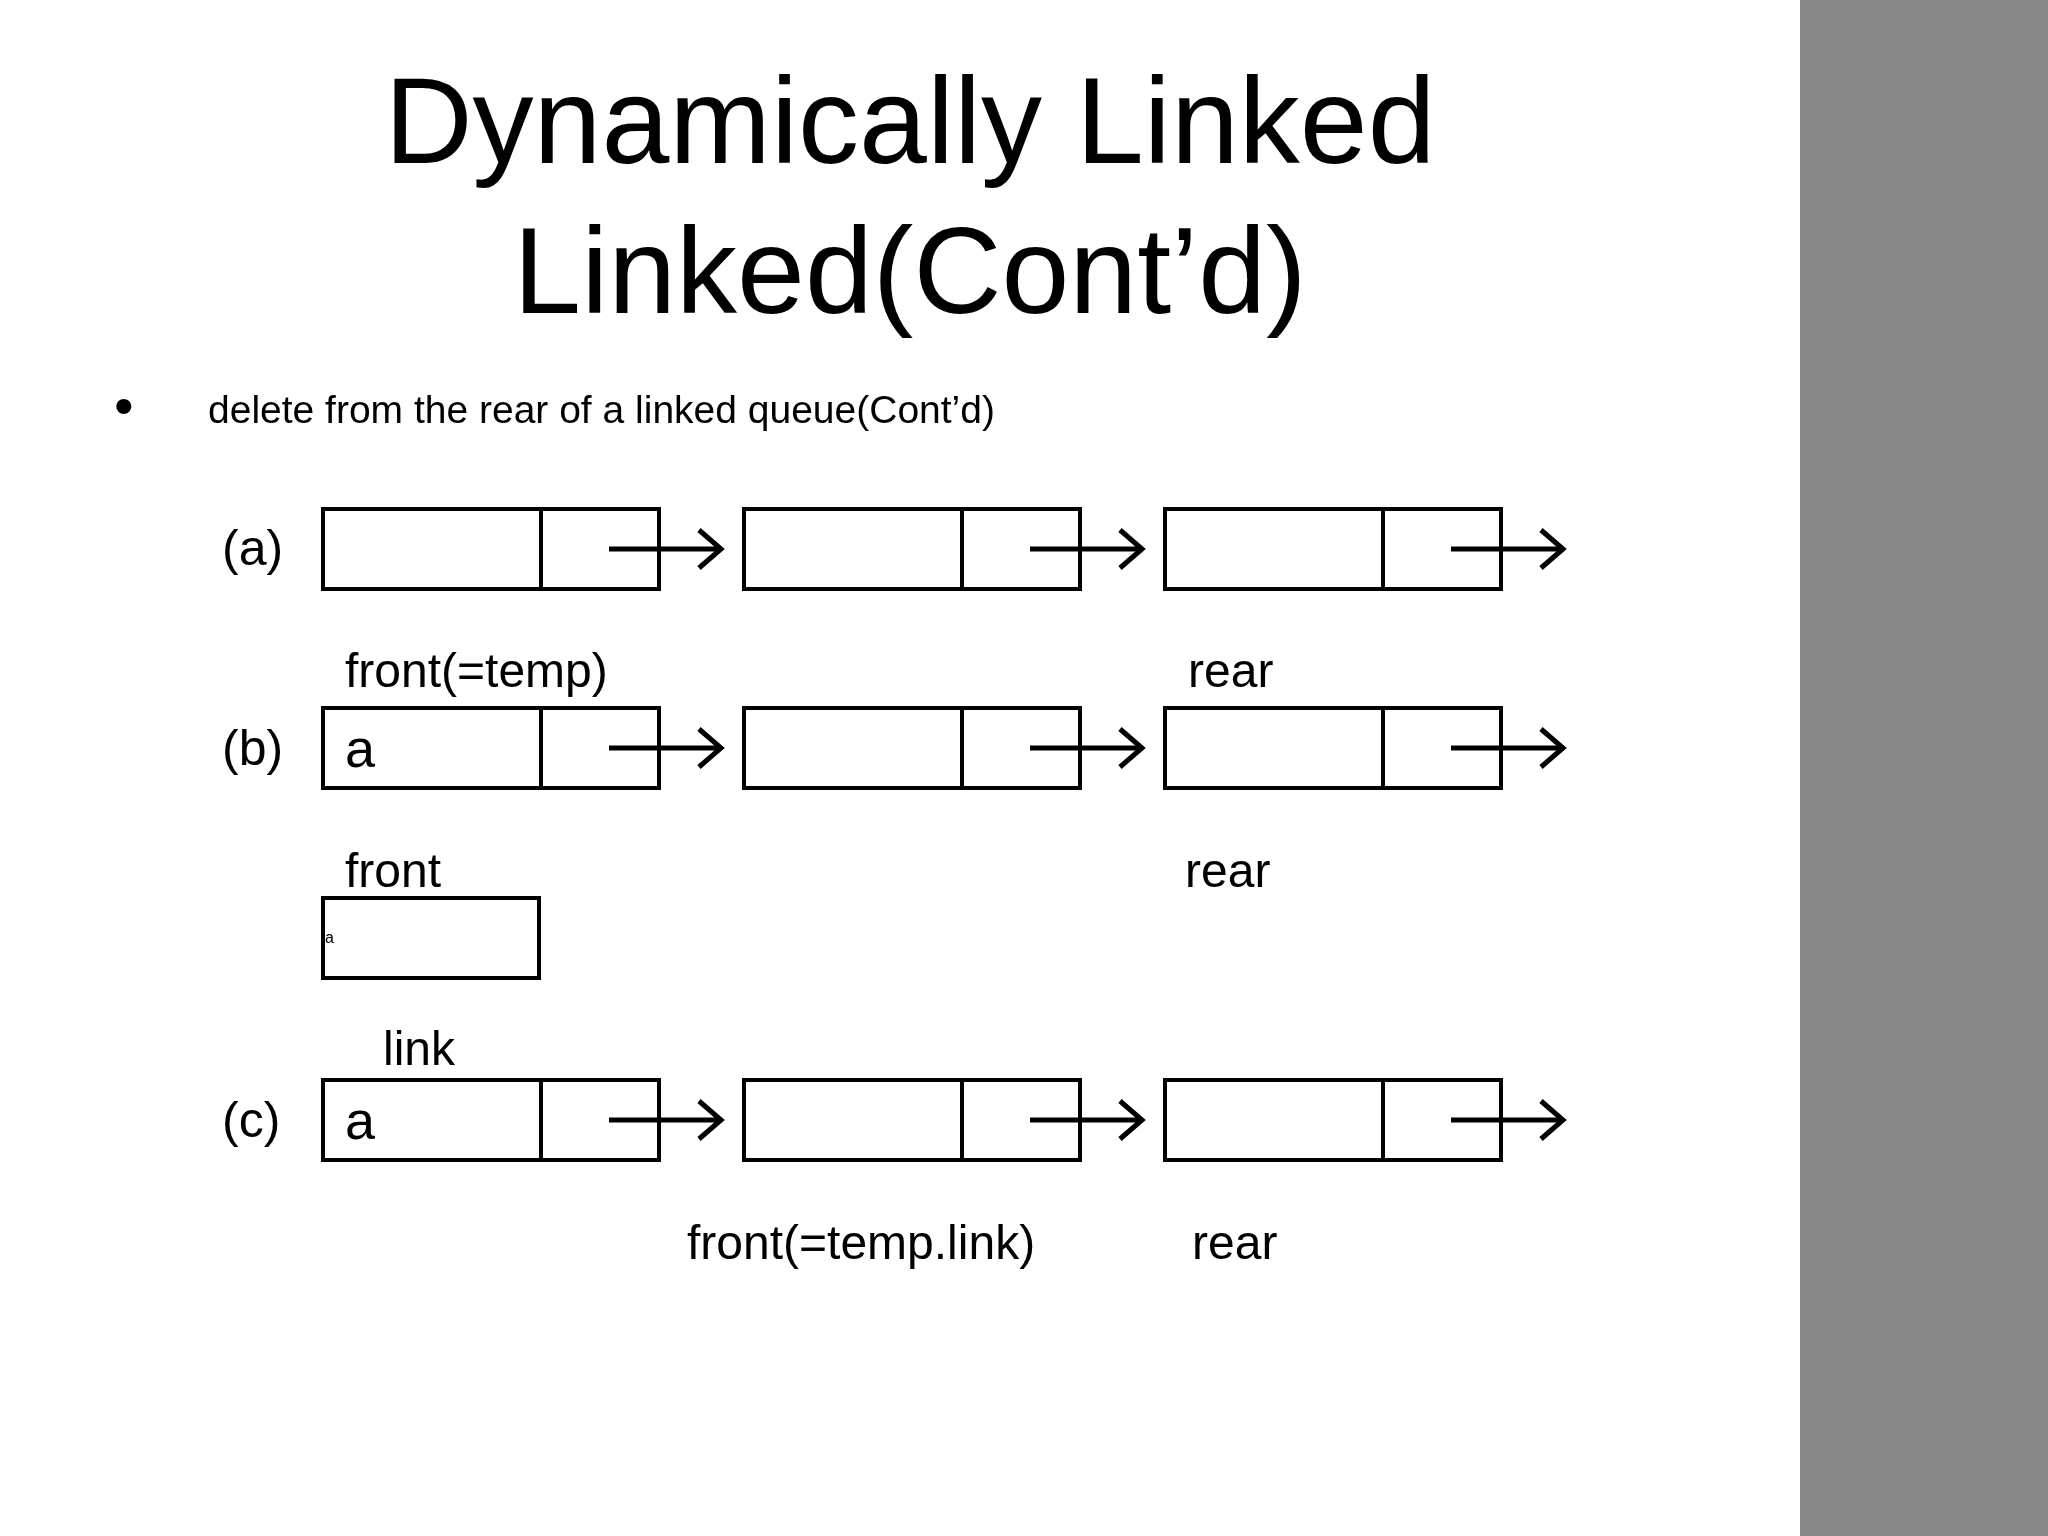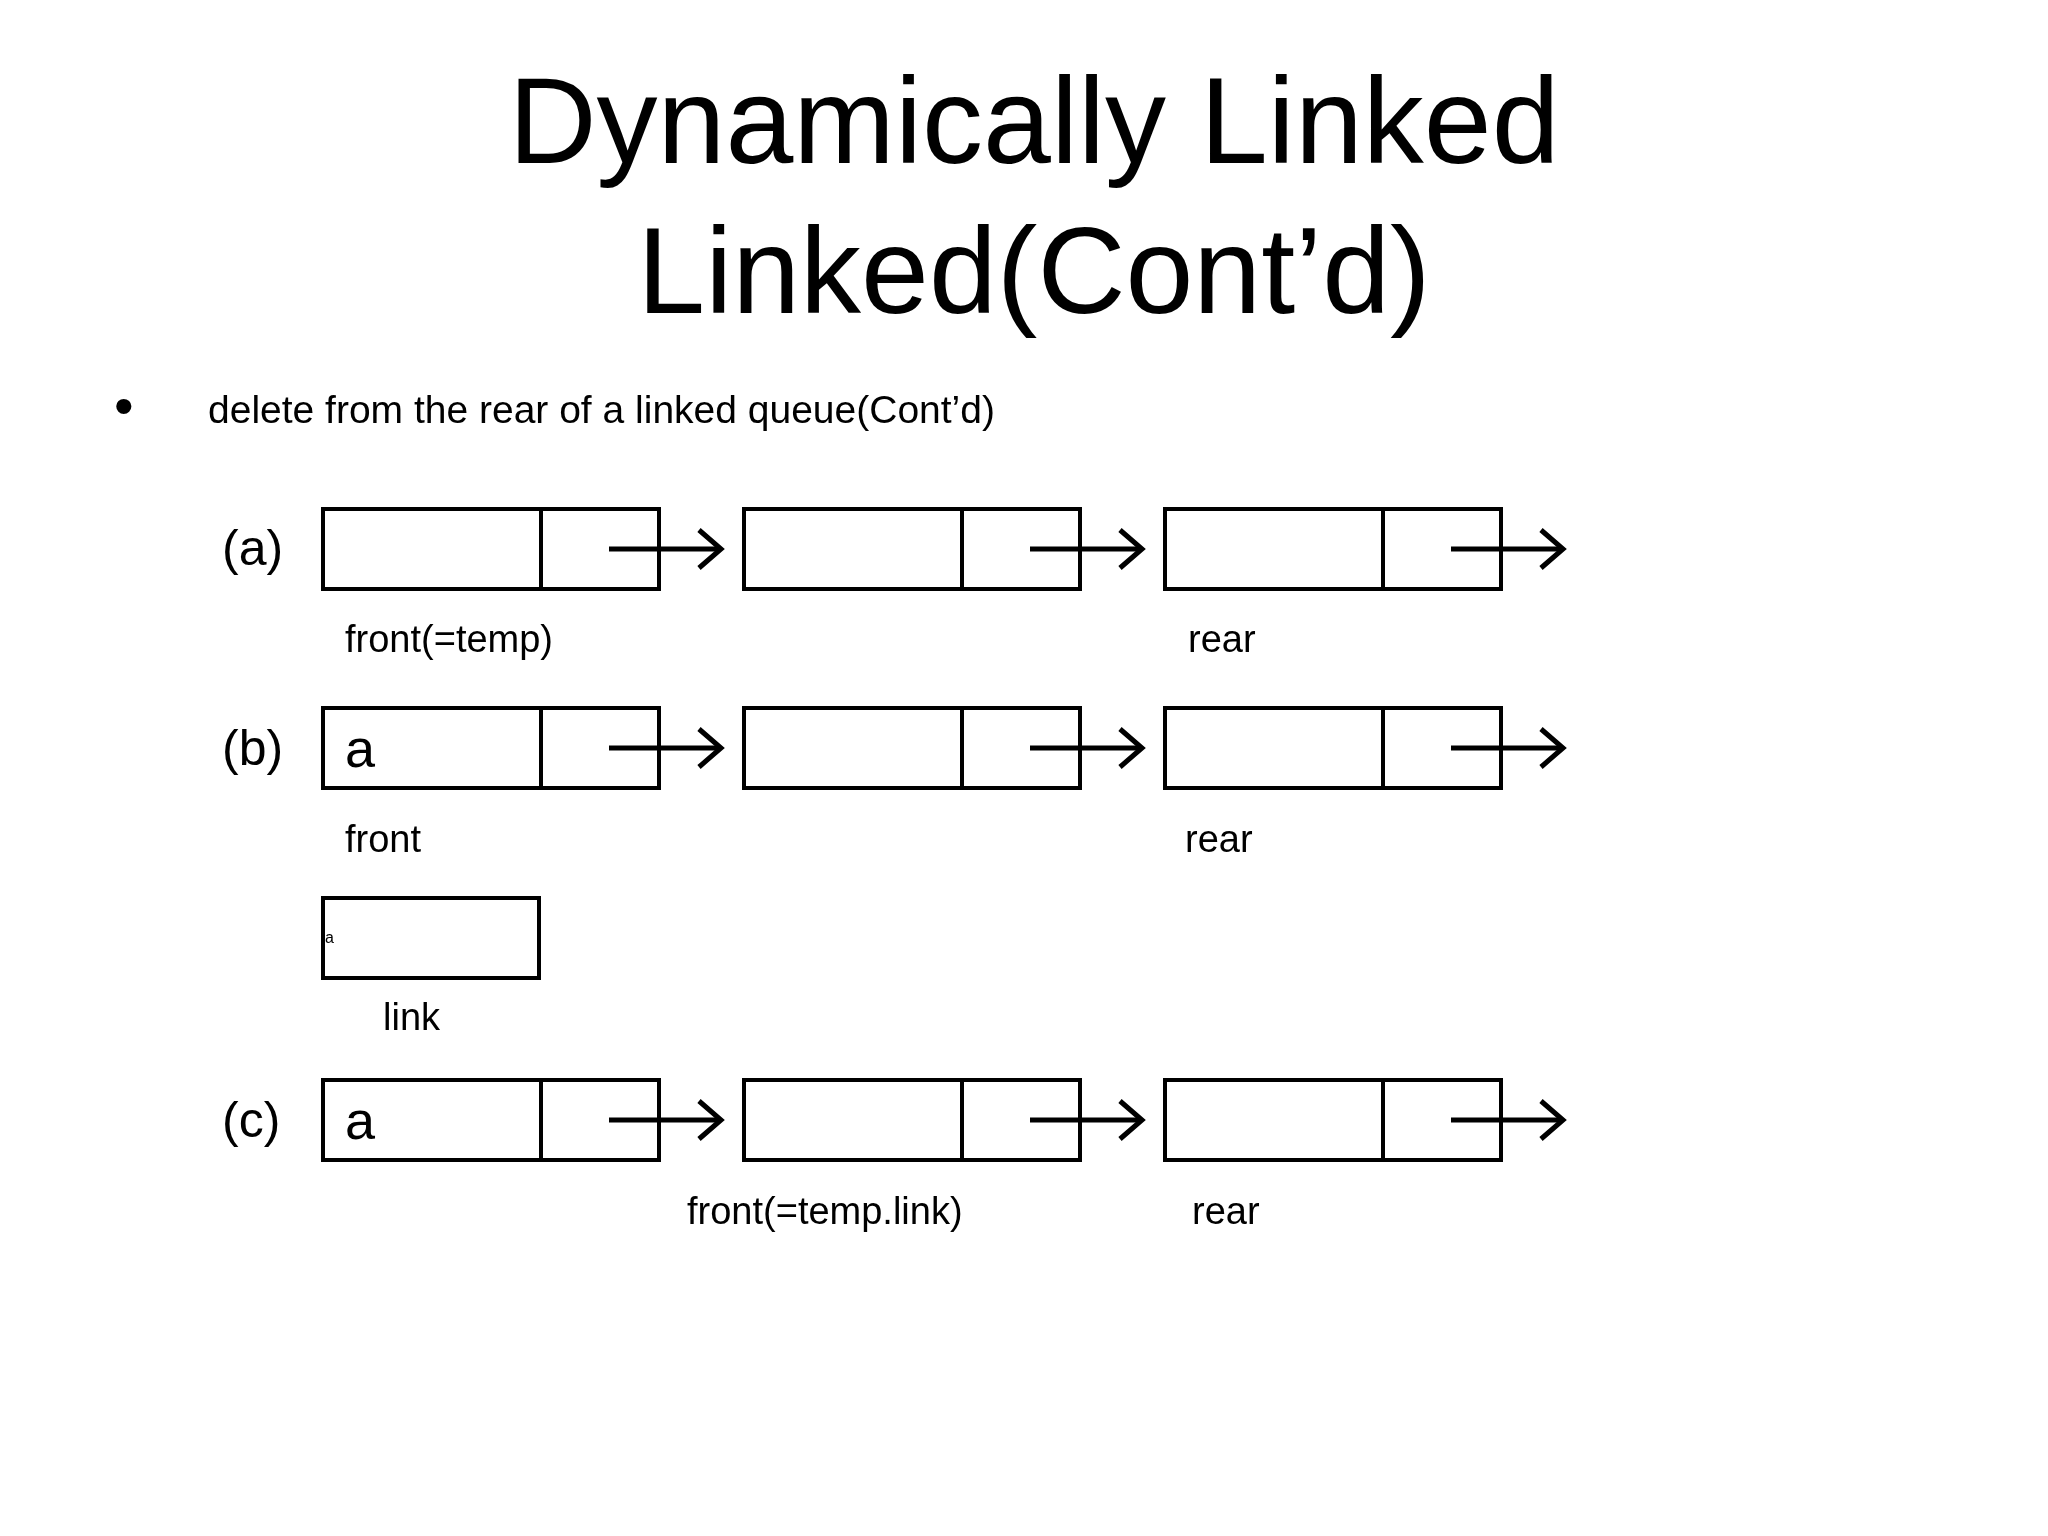--- a/index.html
+++ b/index.html
@@ -1,17 +1,17 @@
 <!DOCTYPE html>
 <html><head>
 <meta charset="utf-8">
 <style>
   html,body{margin:0;padding:0;background:#888;}
   .slide{
-    position:relative;width:2048px;height:1536px;background:#ffffff;
+    position:relative;width:1800px;height:1536px;background:#ffffff;
     font-family:"Liberation Sans","DejaVu Sans",sans-serif;color:#000;overflow:hidden;
   }
   .title{
     position:absolute;top:46px;left:20px;right:0;
     text-align:center;font-size:122px;line-height:150px;white-space:nowrap;
   }
   .bullet-marker{position:absolute;left:114px;top:372px;font-size:56px;line-height:67px;}
   .bullet-text{position:absolute;left:208px;top:376px;font-size:39px;line-height:67px;white-space:nowrap;}
   .tag{position:absolute;left:222px;font-size:50px;line-height:60px;}
   .node{
@@ -19,21 +19,21 @@
     border:4px solid #000;background:#fff;display:flex;align-items:center;
   }
   .node .divider{position:absolute;top:0;bottom:0;left:64.5%;width:4px;background:#000;}
   .node .val{padding-left:20px;font-size:54px;line-height:1;}
   .itembox{
     position:absolute;left:321px;top:896px;width:220px;height:84px;box-sizing:border-box;
     border:4px solid #000;background:#fff;display:flex;align-items:center;
   }
   .arrow{position:absolute;width:122px;height:42px;overflow:visible;}
   .arrow line,.arrow path{stroke:#000;stroke-width:5;fill:none;}
-  .lbl{position:absolute;font-size:38px;line-height:58px;white-space:nowrap;}
+  .lbl{position:absolute;font-size:48px;line-height:58px;white-space:nowrap;margin-top:32px;}
   
   .row-a .node{top:507px}.row-a .arrow{top:528px}.row-a .tag{top:518px}.row-a .lbl{top:610px}
   .row-b .node{top:706px}.row-b .arrow{top:727px}.row-b .tag{top:718px}.row-b .lbl{top:810px}
   .row-c .node{top:1078px}.row-c .arrow{top:1099px}.row-c .tag{top:1090px}.row-c .lbl{top:1182px}
   .n1{left:321px}.n2{left:742px}.n3{left:1163px}
   .ar1{left:609px}.ar2{left:1030px}.ar3{left:1451px}
 </style>
 </head>
 <body>
 

